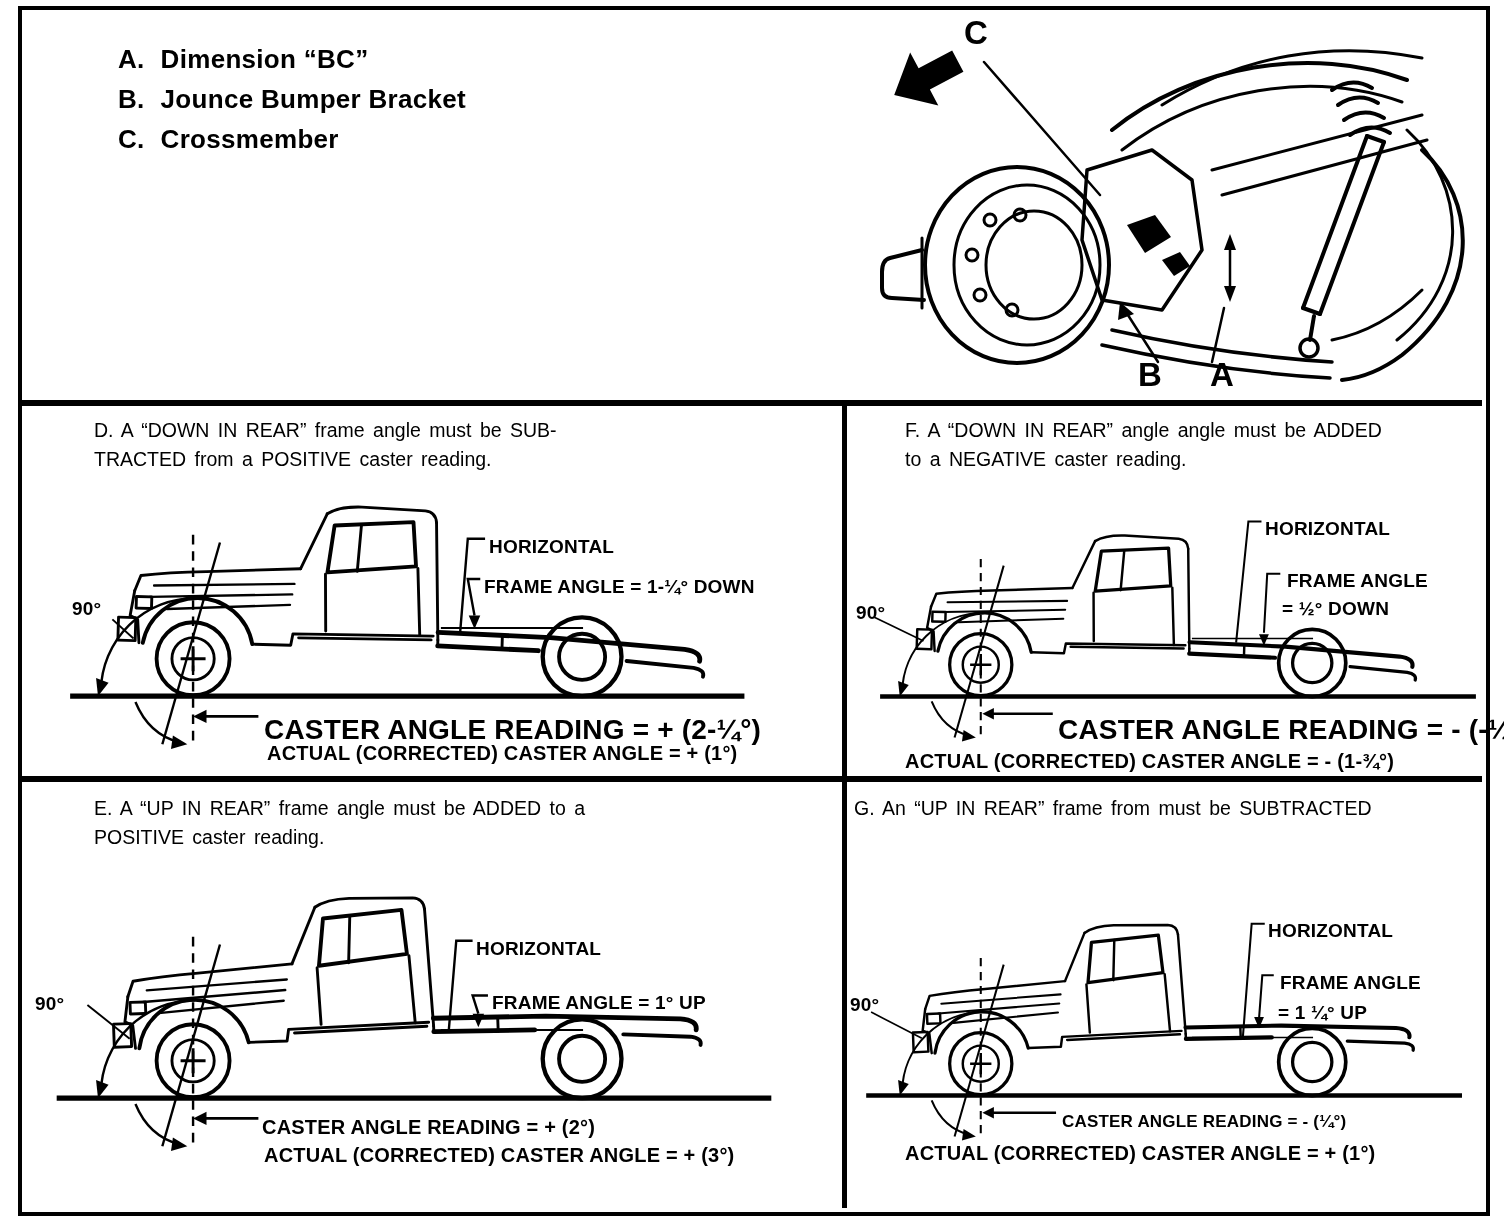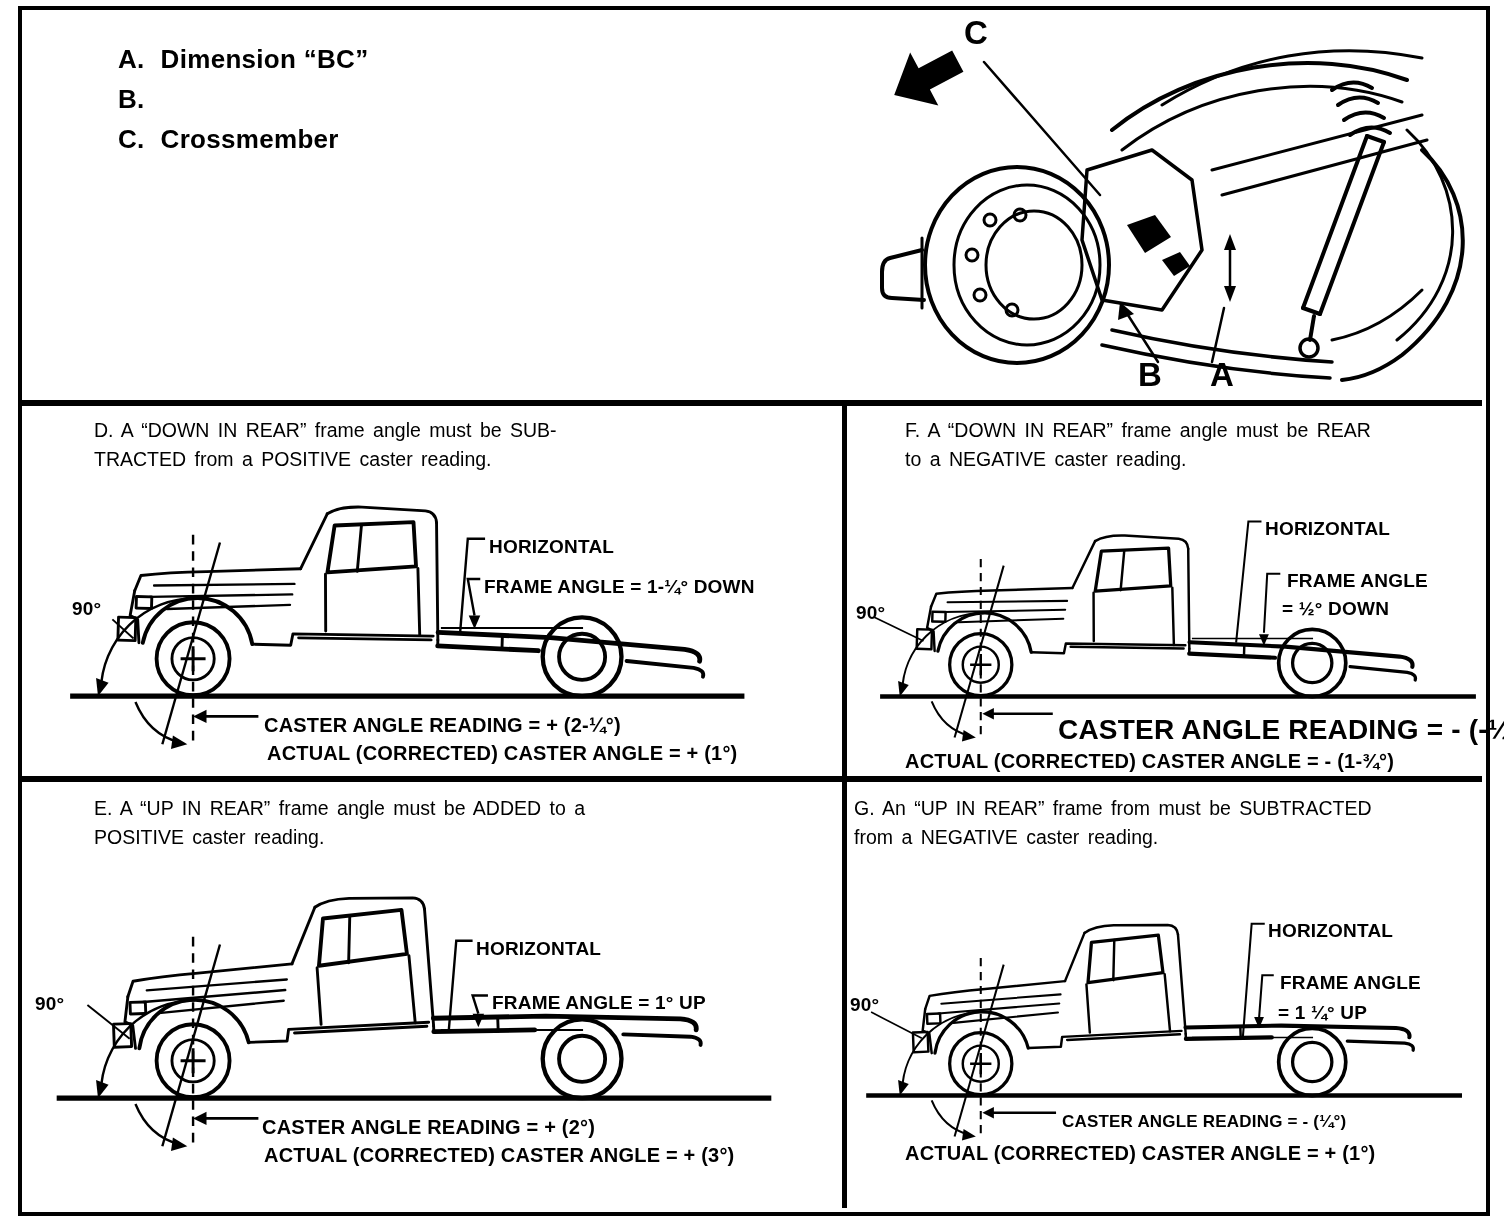--- a/index.html
+++ b/index.html
@@ -34,21 +34,21 @@
   #qD .truck{left:25px;top:44px;width:730px;height:300px;}
   #qF .truck{left:8px;top:80px;width:622px;height:256px;}
   #qE .truck{left:25px;top:70px;width:730px;height:300px;}
   #qG .truck{left:8px;top:103px;width:622px;height:256px;}
 
   .lbl{position:absolute;font-weight:700;font-size:19px;white-space:nowrap;letter-spacing:.2px;}
   .deg{font-size:19px;}
   
   #qD .deg{left:48px;top:188px;}      #qD .horiz{left:465px;top:126px;}
   #qD .fr1{left:460px;top:166px;}
-  #qD .read{left:240px;top:304px;font-size:20px;}
+  #qD .read{left:240px;top:304px;font-size:28px;}
   #qD .act{left:243px;top:332px;font-size:20px;}
   
   #qF .deg{left:6px;top:192px;}       #qF .horiz{left:415px;top:108px;}
   #qF .fr1{left:437px;top:160px;}     #qF .fr2{left:432px;top:188px;}
   #qF .read{left:208px;top:304px;font-size:28px;}
   #qF .act{left:55px;top:340px;font-size:20px;}
   
   #qE .deg{left:11px;top:207px;}      #qE .horiz{left:452px;top:152px;}
   #qE .fr1{left:468px;top:206px;}
   #qE .read{left:238px;top:330px;font-size:20px;}
@@ -106,20 +106,21 @@
 <div class="page">
   <div class="border"></div>
 
   <div class="legend">
     <div class="legend-row">
       <span>A.</span>
       <span>Dimension “BC”</span>
     </div>
     <div class="legend-row">
       <span>B.</span>
+      <span>Jounce Bumper Bracket</span>
     </div>
     <div class="legend-row">
       <span>C.</span>
       <span>Crossmember</span>
     </div>
   </div>
 
   <svg style="position:absolute;left:862px;top:10px;" width="625" height="385" viewBox="0 0 625 385">
     <g stroke="#000" fill="none" stroke-linecap="round" stroke-linejoin="round">
       <g fill="#000" stroke="none" transform="translate(28,38) rotate(-28,36,30)">
@@ -206,21 +207,21 @@
     </svg>
     <div class="lbl deg">90°</div>
     <div class="lbl horiz">HORIZONTAL</div>
     <div class="lbl fr1">FRAME ANGLE = 1-¼° DOWN</div>
     <div class="lbl read">CASTER ANGLE READING = + (2-¼°)</div>
     <div class="lbl act">ACTUAL (CORRECTED) CASTER ANGLE = + (1°)</div>
   </div>
 
   <div class="q" id="qF">
     <div class="qh">
-      <div>F.  A “DOWN IN REAR” frame angle must be REAR</div>
+      <div>F.  A “DOWN IN REAR” angle angle must be ADDED</div>
       <div>to a  NEGATIVE caster reading.</div>
     </div>
     <svg class="truck" viewBox="0 0 760 312">
       <path d="M27 252 L755 252" stroke="#000" stroke-width="5.5" fill="none"></path>
       <g transform="rotate(1.7,150,252)">
           <use href="#truck-body"></use>
         </g>
       <g transform="translate(150,213)">
           <use href="#wheel-f"></use>
         </g>
@@ -282,21 +283,20 @@
     <div class="lbl deg">90°</div>
     <div class="lbl horiz">HORIZONTAL</div>
     <div class="lbl fr1">FRAME ANGLE = 1° UP</div>
     <div class="lbl read">CASTER ANGLE READING = + (2°)</div>
     <div class="lbl act">ACTUAL (CORRECTED) CASTER ANGLE = + (3°)</div>
   </div>
 
   <div class="q" id="qG">
     <div class="qh">
       <div>G.  An “UP IN REAR” frame from must be SUBTRACTED</div>
-      <div>from a NEGATIVE caster reading.</div>
     </div>
     <svg class="truck" viewBox="0 0 760 312">
       <path d="M10 252 L738 252" stroke="#000" stroke-width="5.5" fill="none"></path>
       <g transform="rotate(-2.1,150,252)">
           <use href="#truck-body"></use>
         </g>
       <g transform="translate(150,213)">
           <use href="#wheel-f"></use>
         </g>
       <g transform="translate(555,211)">

